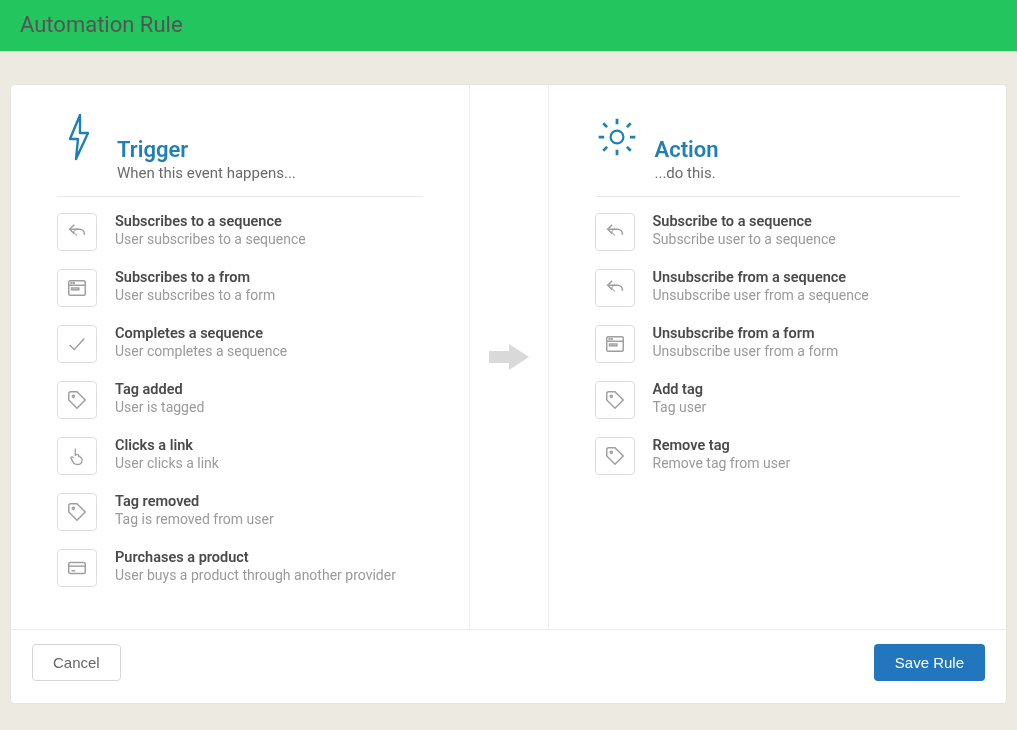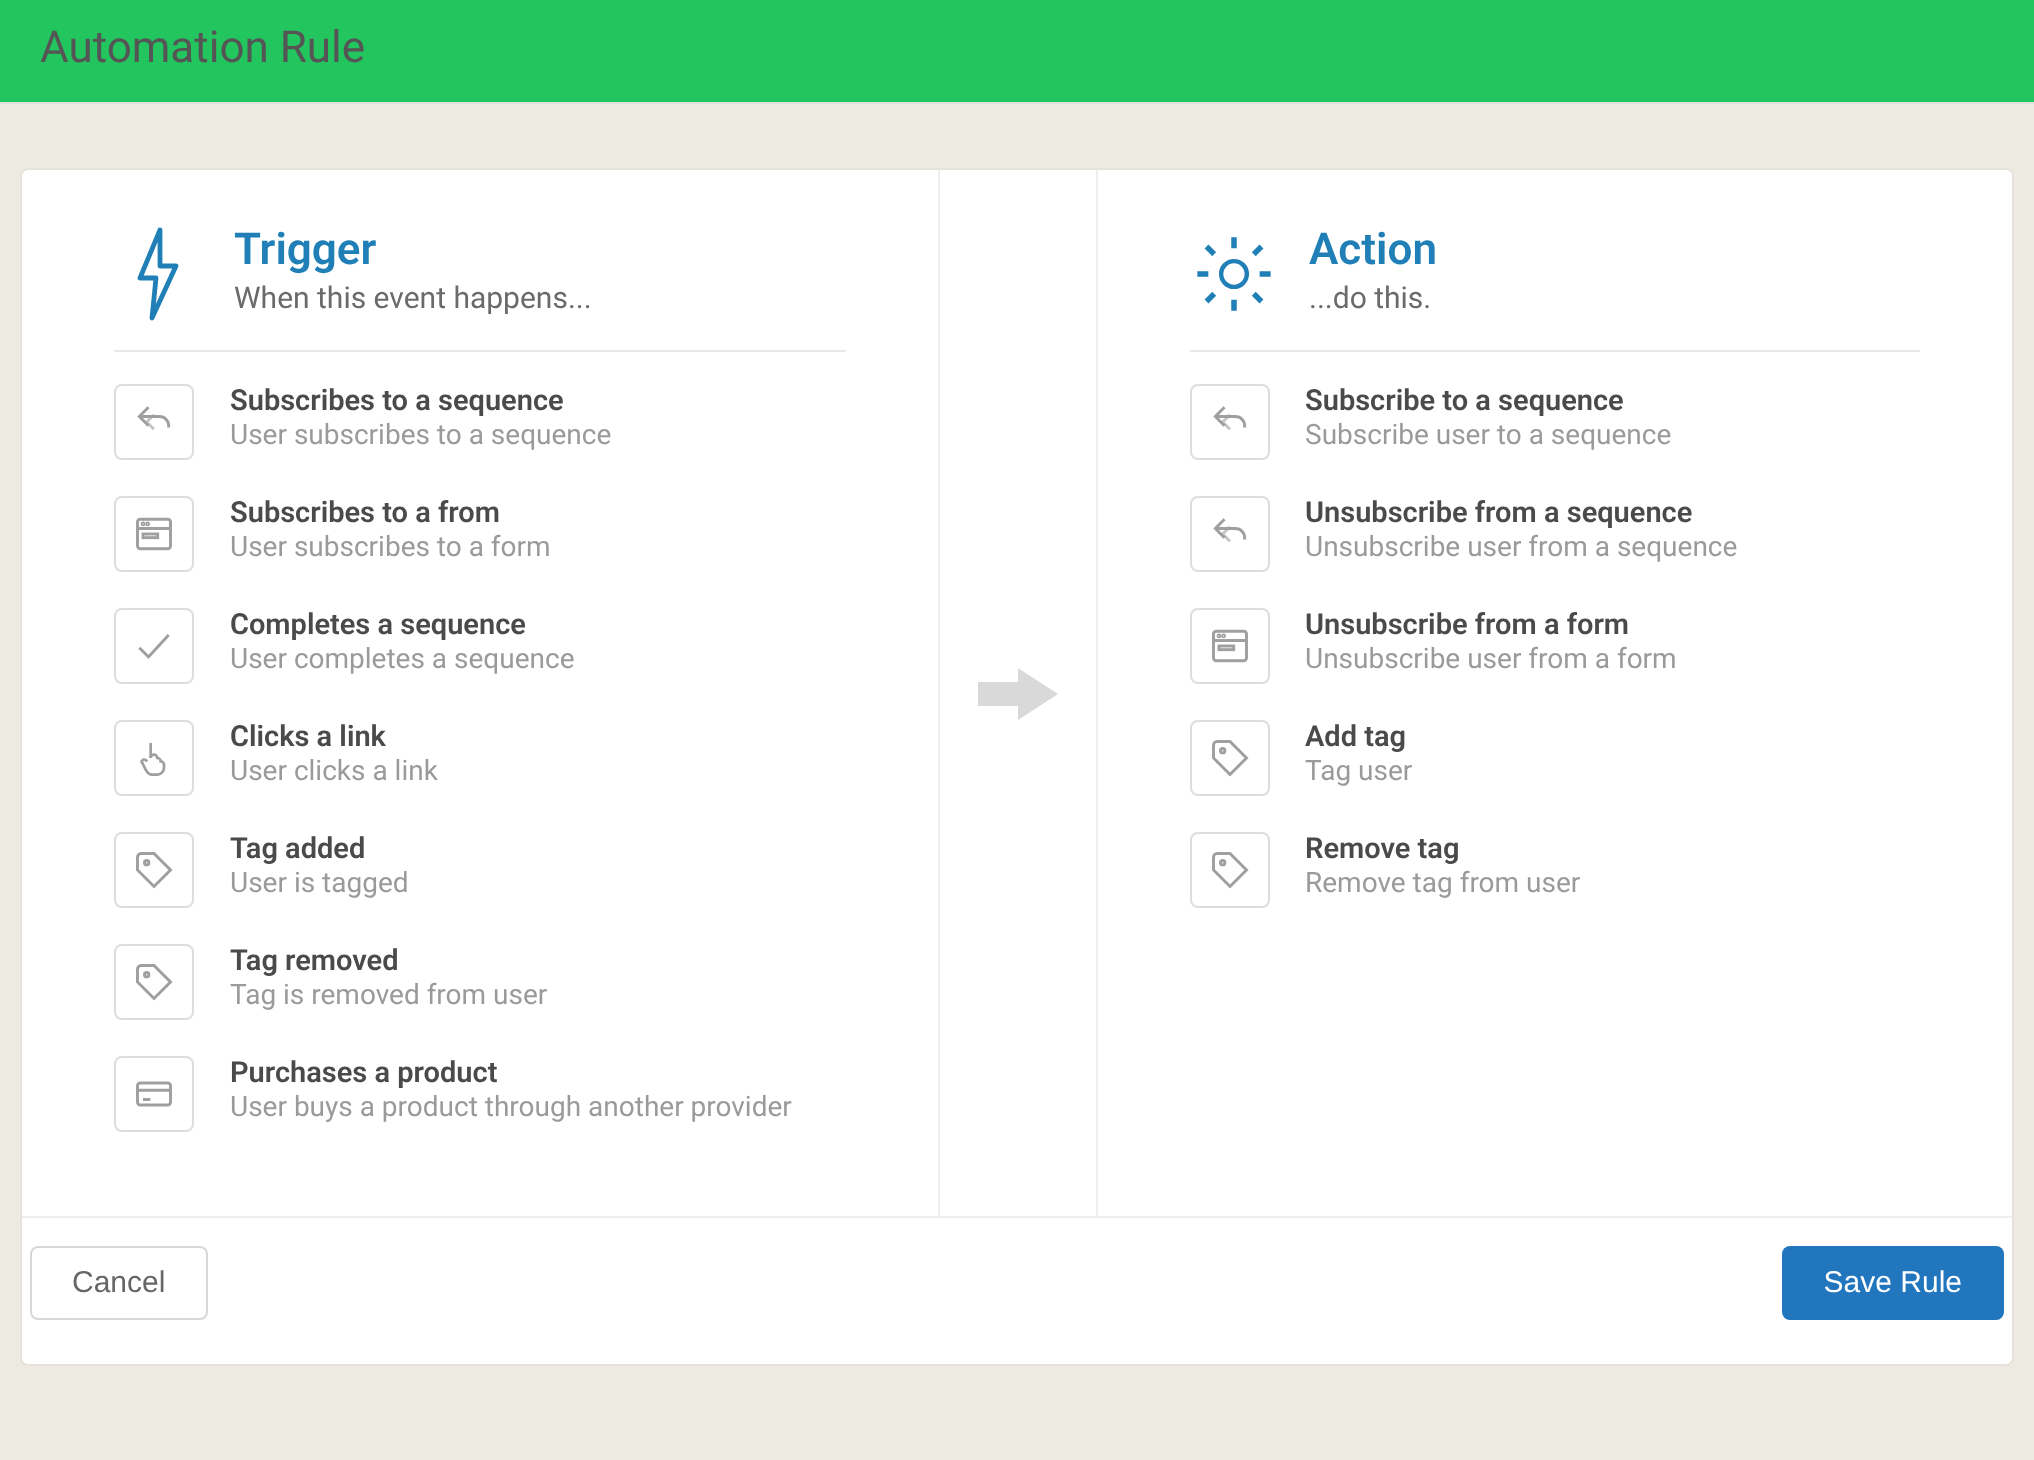--- a/index.html
+++ b/index.html
@@ -71,20 +71,21 @@
     display: flex;
     align-items: center;
     justify-content: center;
   }
   .section-head .icon-wrap svg { stroke: #1f7fb6; fill: none; stroke-width: 2.4; }
   .section-head h2 {
     font-size: 22px;
     font-weight: 600;
     color: #1f7fb6;
     margin-bottom: 2px;
+    margin-top: 24px;
   }
   .section-head p {
     font-size: 15px;
     color: #6a6a6a;
   }
   .item {
     display: flex;
     align-items: flex-start;
     gap: 18px;
     margin-bottom: 18px;
@@ -108,21 +109,21 @@
     font-weight: 600;
     color: #4a4a4a;
     margin-bottom: 1px;
   }
   .item .desc {
     font-size: 14px;
     color: #9a9a9a;
   }
   .footer {
     border-top: 1px solid #eee;
-    padding: 14px 4px 22px;
+    padding: 14px 21px 22px;
     display: flex;
     justify-content: space-between;
     align-items: center;
   }
   .btn {
     font-size: 15px;
     border-radius: 4px;
     padding: 9px 20px;
     cursor: pointer;
     border: 1px solid transparent;
@@ -198,41 +199,41 @@
               </svg>
           </div>
           <div class="text">
             <div class="title">Completes a sequence</div>
             <div class="desc">User completes a sequence</div>
           </div>
         </div>
 
         <div class="item">
           <div class="icon-box">
+            <svg viewBox="0 0 24 24" width="22" height="22">
+                <path d="M3 12V5a2 2 0 012-2h7l9 9-9 9-9-9z"></path>
+                <circle cx="8" cy="8" r="1.2"></circle>
+              </svg>
+          </div>
+          <div class="text">
+            <div class="title">Tag added</div>
+            <div class="desc">User is tagged</div>
+          </div>
+        </div>
+
+        <div class="item">
+          <div class="icon-box">
             <svg viewBox="0 0 24 24" width="20" height="20">
                 <path d="M10 3v9"></path>
                 <path d="M10 12c0-1 1-2 2-2s2 1 2 2c1 0 2 1 2 2c1 0 2 1 2 2v2c0 2-2 4-4 4h-3c-2 0-3-1-4-3l-2-4c-1-1 0-2 1-2s2 1 2 1"></path>
               </svg>
           </div>
           <div class="text">
             <div class="title">Clicks a link</div>
             <div class="desc">User clicks a link</div>
-          </div>
-        </div>
-
-        <div class="item">
-          <div class="icon-box">
-            <svg viewBox="0 0 24 24" width="22" height="22">
-                <path d="M3 12V5a2 2 0 012-2h7l9 9-9 9-9-9z"></path>
-                <circle cx="8" cy="8" r="1.2"></circle>
-              </svg>
-          </div>
-          <div class="text">
-            <div class="title">Tag added</div>
-            <div class="desc">User is tagged</div>
           </div>
         </div>
 
         <div class="item">
           <div class="icon-box">
             <svg viewBox="0 0 24 24" width="22" height="22">
                 <path d="M3 12V5a2 2 0 012-2h7l9 9-9 9-9-9z"></path>
                 <circle cx="8" cy="8" r="1.2"></circle>
               </svg>
           </div>

